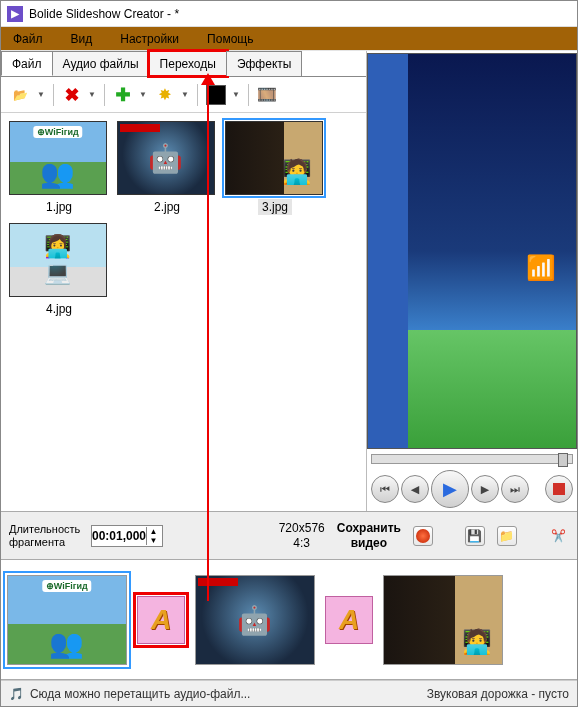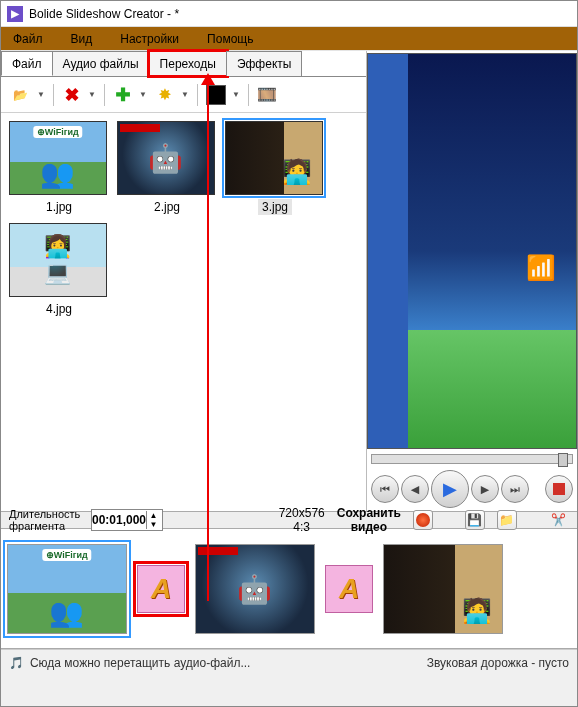--- a/index.html
+++ b/index.html
@@ -27,21 +27,21 @@
 .right { flex: 1; background: #fff; display: flex; flex-direction: column; }
 .preview { flex: 1; background: #000; border: 1px solid #555; margin: 2px 0; position: relative; overflow: hidden; }
 .preview-left-strip { position: absolute; left: 0; top: 0; bottom: 0; width: 40px; background: #2e5fb7; }
 .pcontrols { height: 44px; display: flex; align-items: center; justify-content: center; gap: 2px; padding: 0 4px; }
 .pbtn { width: 28px; height: 28px; border-radius: 14px; background: linear-gradient(#f8f8f8,#d0d0d0); border: 1px solid #888; display: flex; align-items: center; justify-content: center; cursor: pointer; font-size: 11px; color: #444; }
 .pbtn.big { width: 38px; height: 38px; border-radius: 19px; }
 .pbtn.stop { background: linear-gradient(#f8f8f8,#d0d0d0); }
 .seek { height: 16px; display: flex; align-items: center; padding: 0 4px; }
 .seek-track { flex: 1; height: 10px; background: #e0e0e0; border: 1px solid #999; position: relative; }
 .seek-thumb { position: absolute; right: 4px; top: -2px; width: 10px; height: 14px; background: #ccc; border: 1px solid #666; }
-.midbar { height: 18px; background: #eee; border-top: 1px solid #aaa; border-bottom: 1px solid #aaa; display: flex; align-items: center; padding: 0 8px; gap: 12px; }
+.midbar { height: 49px; background: #eee; border-top: 1px solid #aaa; border-bottom: 1px solid #aaa; display: flex; align-items: center; padding: 0 8px; gap: 12px; }
 .frag { display: flex; align-items: center; gap: 4px; }
 .frag-label { width: 78px; font-size: 11px; line-height: 1.1; }
 .spinner { width: 72px; height: 22px; border: 1px solid #888; background: #fff; display: flex; align-items: center; }
 .spinner input { border: none; width: 54px; text-align: center; font-size: 12px; font-weight: bold; }
 .spinner .updn { width: 14px; border-left: 1px solid #888; font-size: 8px; text-align: center; line-height: 9px; }
 .midbar .spacer { flex: 1; }
 .dims { text-align: center; font-size: 11px; line-height: 1.2; }
 .save { text-align: center; font-size: 11px; font-weight: bold; line-height: 1.2; }
 .ibtn { width: 20px; height: 20px; border: 1px solid #999; border-radius: 3px; display: flex; align-items: center; justify-content: center; cursor: pointer; background: linear-gradient(#fff,#e8e8e8); font-size: 12px; }
 .timeline { height: 120px; background: #fff; display: flex; align-items: center; padding: 6px; gap: 10px; overflow: hidden; border-bottom: 1px solid #aaa; }

